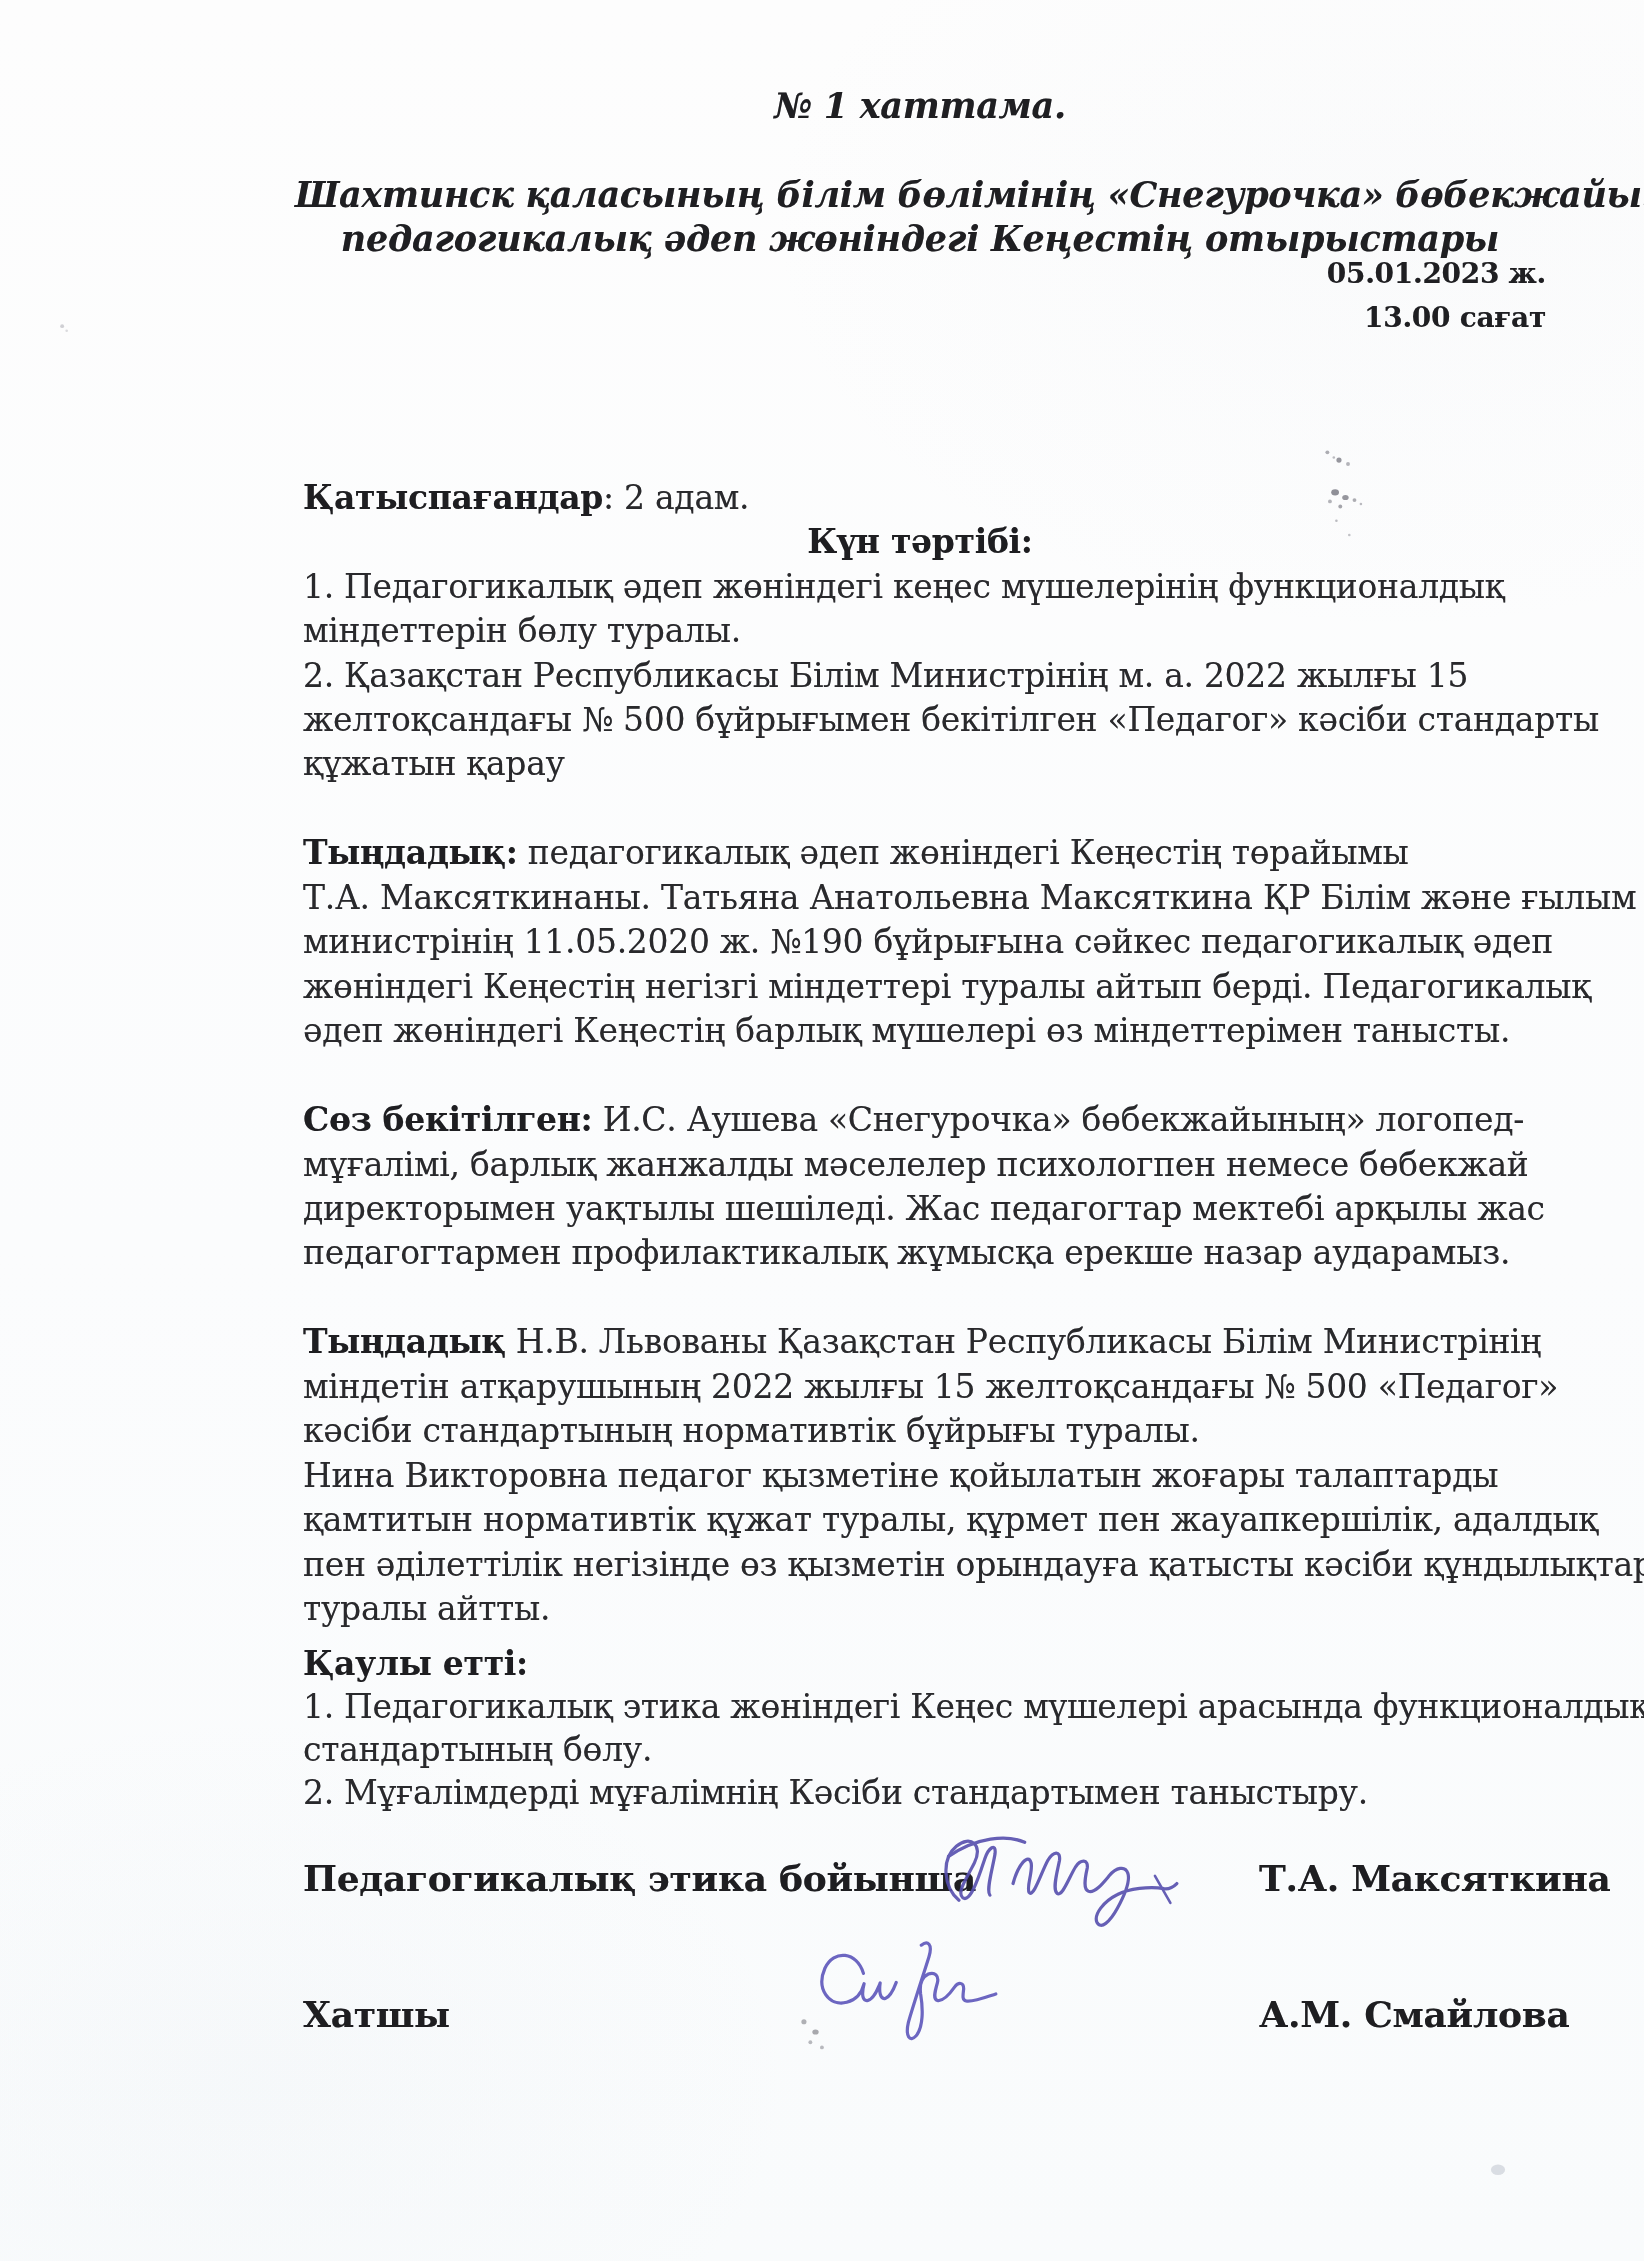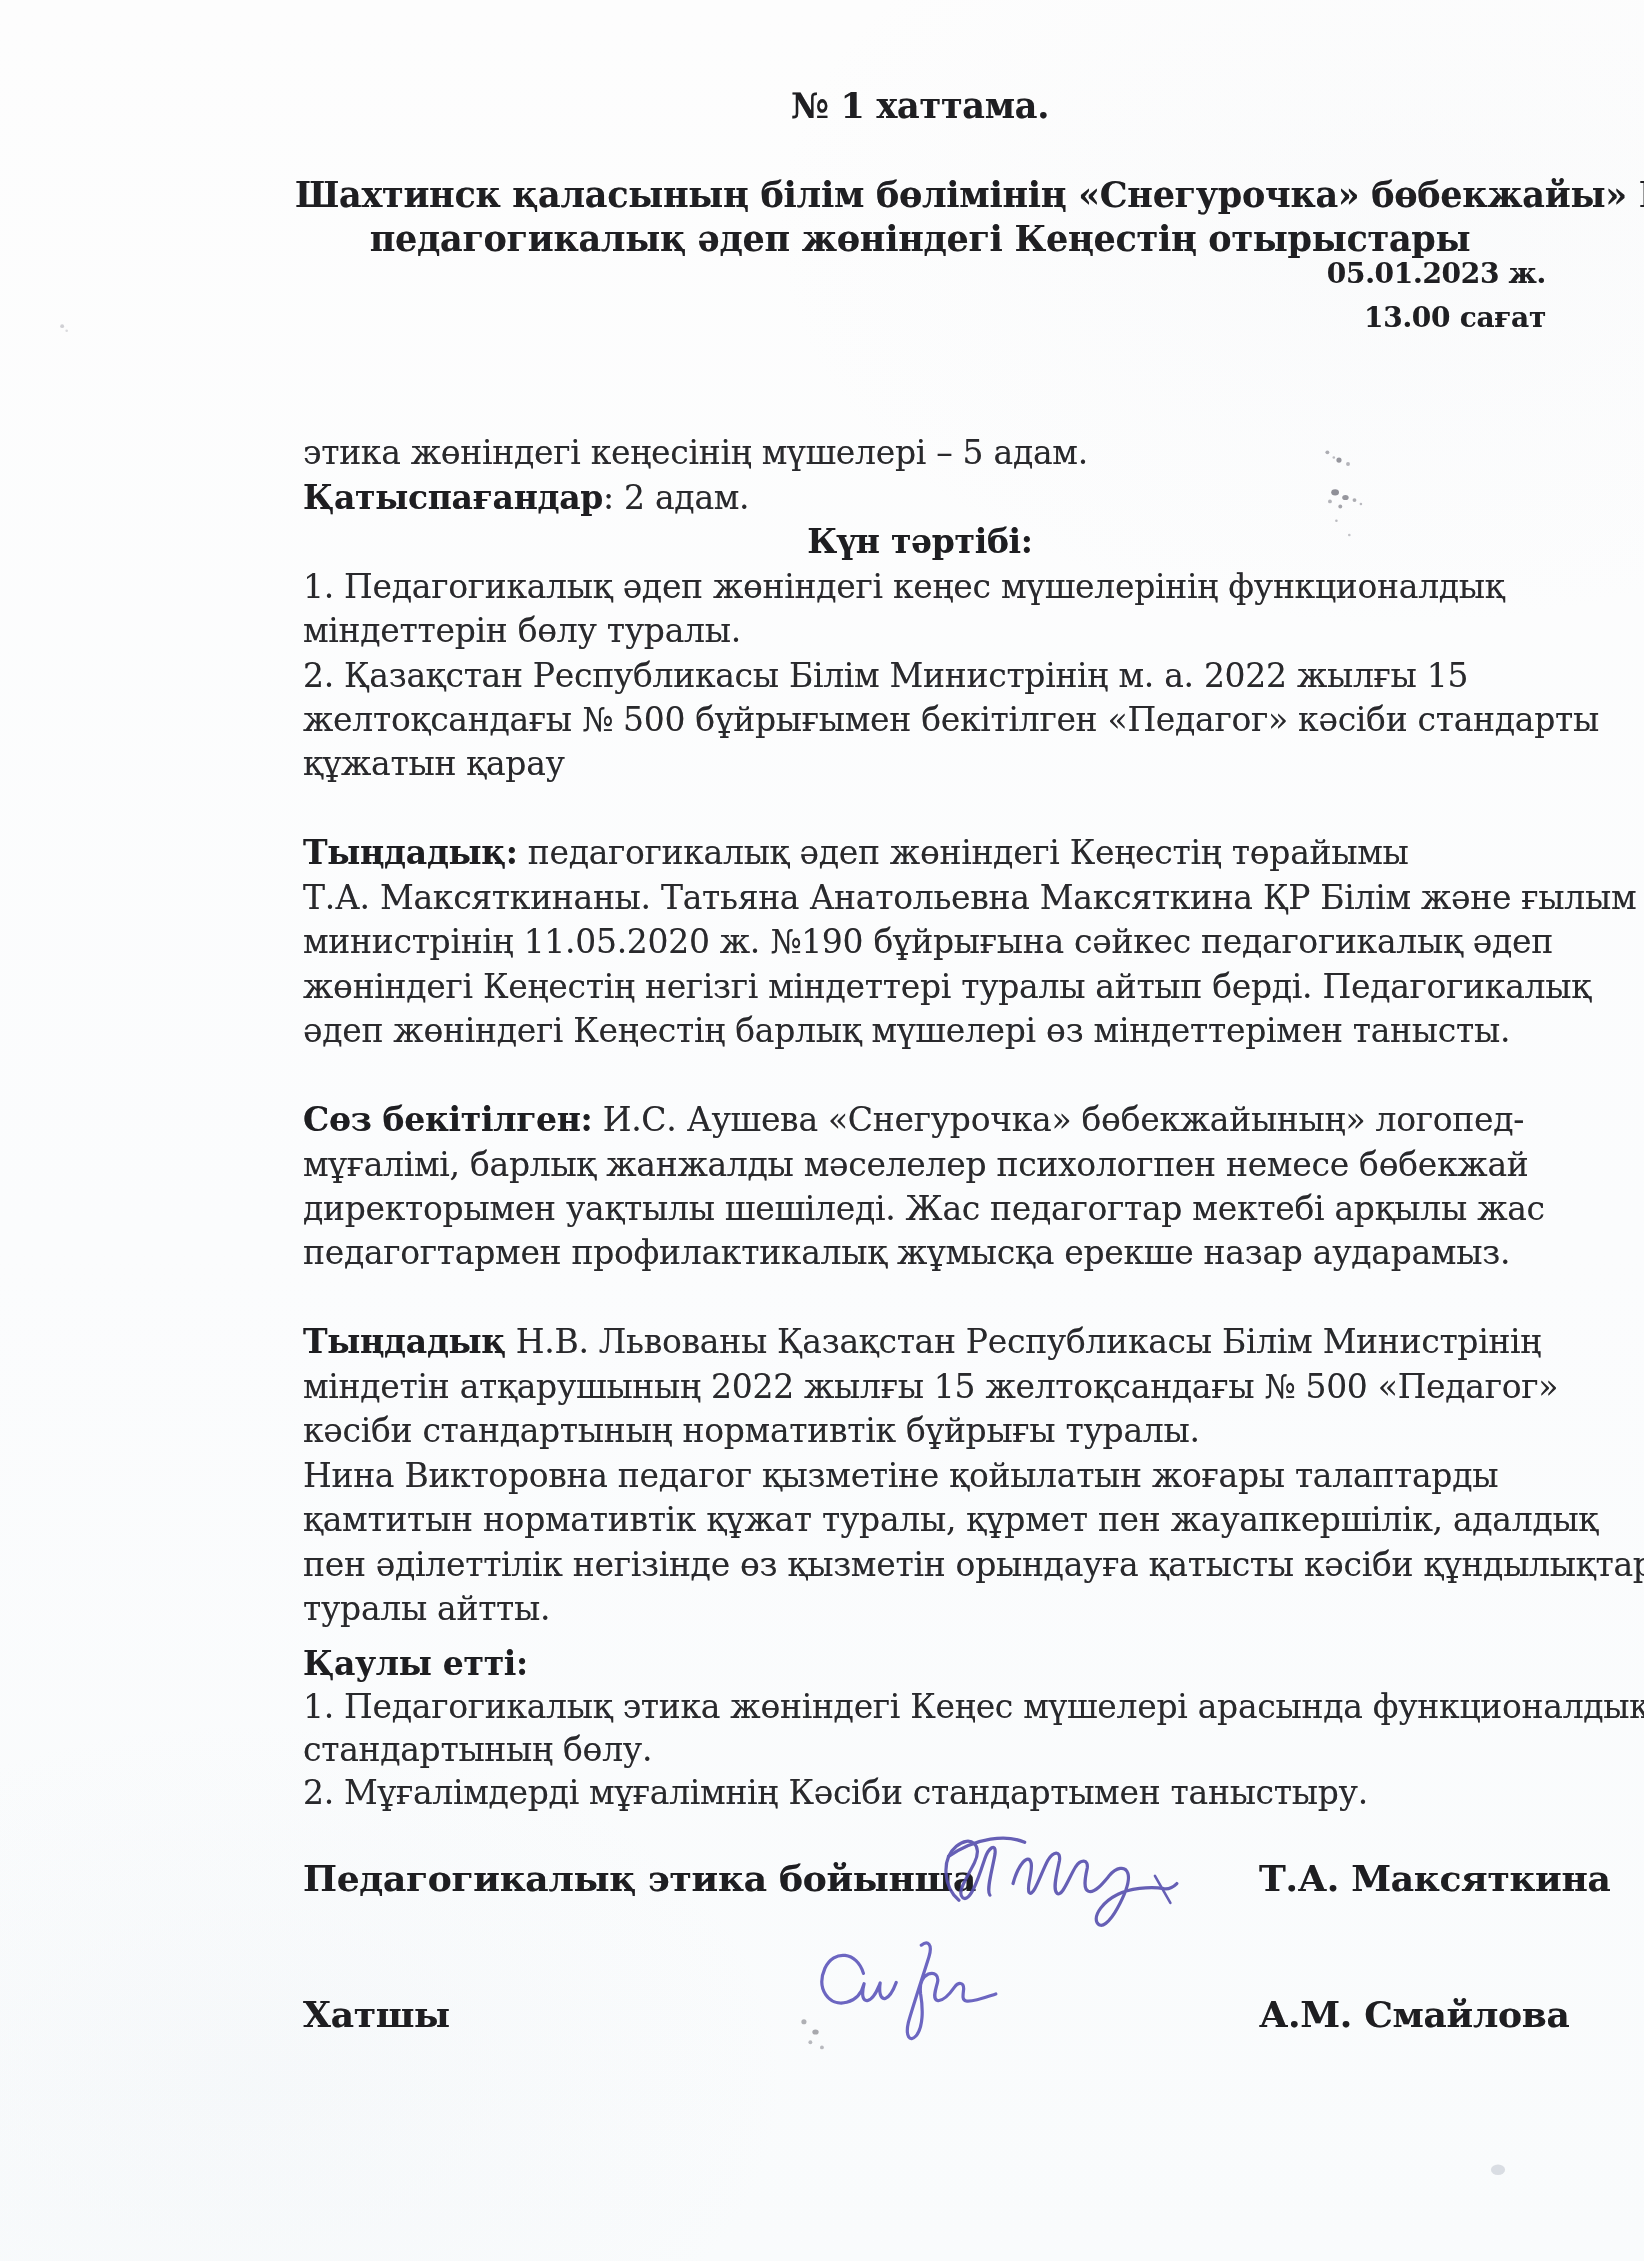--- a/index.html
+++ b/index.html
@@ -14,20 +14,21 @@
     overflow:hidden;
     font-family:"DejaVu Serif","Liberation Serif",serif;
     color:#262626;
   }
   .tl{ 
     position:absolute;left:295px;width:1250px;
     text-align:center;font-weight:700;
     font-size:35px;line-height:41px;letter-spacing:-0.3px;
     color:#1f1f22;white-space:nowrap;
     text-shadow:0 0 0.6px rgba(30,30,35,0.45);
+    font-style:italic;
   }
   .rl{ 
     position:absolute;left:303px;width:1243px;
     text-align:right;font-weight:700;
     font-size:28px;line-height:41px;letter-spacing:-0.3px;
     color:#1f1f22;white-space:nowrap;
     text-shadow:0 0 0.6px rgba(30,30,35,0.45);
   }
   .bl{ 
     position:absolute;left:303px;width:1263px;
@@ -51,21 +52,20 @@
 <body>
 
 <div class="page">
 
   <div class="tl" style="top:85px">№ 1 хаттама.</div>
   <div class="tl" style="top:174px">Шахтинск қаласының білім бөлімінің «Снегурочка» бөбекжайы» КМҚК</div>
   <div class="tl" style="top:218px">педагогикалық әдеп жөніндегі Кеңестің отырыстары</div>
   <div class="rl" style="top:253px">05.01.2023 ж.</div>
   <div class="rl" style="top:297px">13.00 сағат</div>
 
-  <div class="bl" style="top:432px"><span>этика жөніндегі кеңесінің мүшелері – 5 адам.</span></div>
   <div class="bl" style="top:477px"><b>Қатыспағандар</b><span>: 2 адам.</span></div>
   <div class="bl c" style="top:521px"><b>Күн тәртібі:</b></div>
   <div class="bl" style="top:566px"><span>1. Педагогикалық әдеп жөніндегі кеңес мүшелерінің функционалдық</span></div>
   <div class="bl" style="top:610px"><span>міндеттерін бөлу туралы.</span></div>
   <div class="bl" style="top:655px"><span>2. Қазақстан Республикасы Білім Министрінің м. а. 2022 жылғы 15</span></div>
   <div class="bl" style="top:699px"><span>желтоқсандағы № 500 бұйрығымен бекітілген «Педагог» кәсіби стандарты</span></div>
   <div class="bl" style="top:743px"><span>құжатын қарау</span></div>
 
   <div class="bl" style="top:832px"><b>Тыңдадық:</b><span> педагогикалық әдеп жөніндегі Кеңестің төрайымы</span></div>
   <div class="bl" style="top:877px"><span>Т.А. Максяткинаны. Татьяна Анатольевна Максяткина ҚР Білім және ғылым</span></div>

